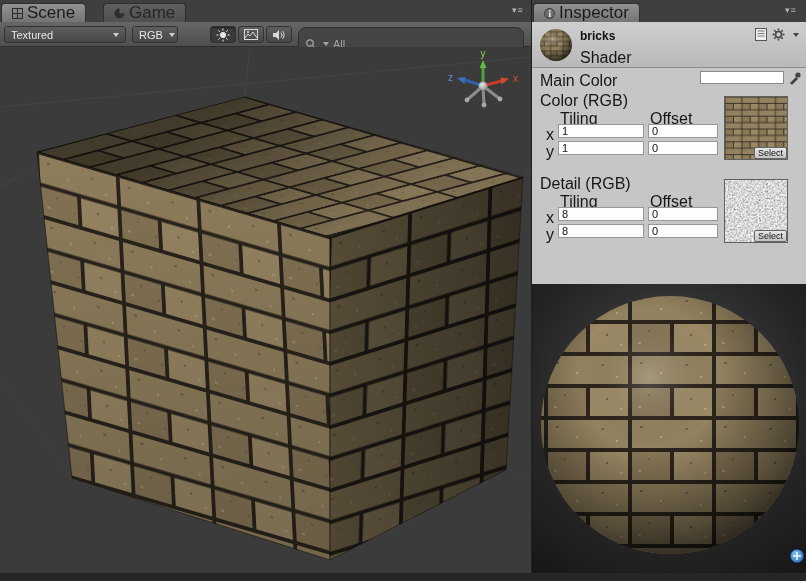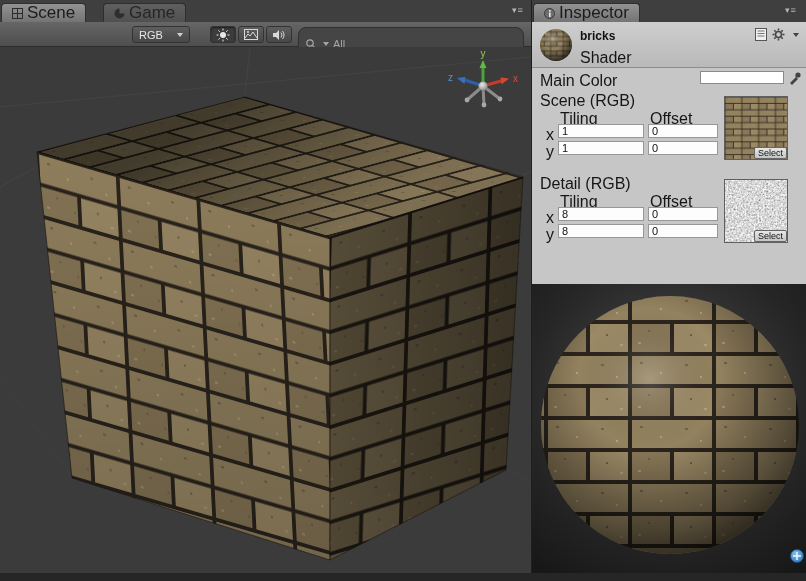--- a/index.html
+++ b/index.html
@@ -94,21 +94,25 @@
       <div class="tab inactive" style="left:103px;">
         <svg width="11" height="11">
           <path d="M5.5,0.5 A5,5 0 1 0 10.5,5.5 L5.5,5.5 Z" fill="#2e2e2e"></path>
         </svg>
         <span>Game</span>
       </div>
       <span class="panel-menu" style="left:512px;">▾≡</span>
     </div>
 
     <div id="toolbar">
-      <div class="ddl" style="left:132px; width:58px;">
+      <div class="ddl" style="left:4px; width:122px;">
+        <span>Textured</span>
+        <span class="caret-dn"></span>
+      </div>
+      <div class="ddl" style="left:132px; width:46px;">
         <span>RGB</span>
         <span class="caret-dn"></span>
       </div>
       <div class="tbtn pressed" style="left:210px;">
         <svg width="14" height="14">
           <circle cx="7" cy="7" r="3" fill="#e8e8e8"></circle>
           <g stroke="#e8e8e8" stroke-width="1">
             <line x1="7" y1="0.5" x2="7" y2="2.5"></line>
               <line x1="7" y1="11.5" x2="7" y2="13.5"></line>
             <line x1="0.5" y1="7" x2="2.5" y2="7"></line>
@@ -313,21 +317,21 @@
 
     <div id="insp-body">
       <span class="lbl" style="left:8px; top:4px;">Main Color</span>
       <div class="swatch"></div>
       <svg class="abs" style="left:256px; top:2px;" width="13" height="15">
         <path d="M2,13 L8,7 L10,9 L4,15 Z" fill="#444"></path>
         <circle cx="10" cy="5" r="2.6" fill="#444"></circle>
         <line x1="8" y1="7" x2="11" y2="4" stroke="#444" stroke-width="2"></line>
       </svg>
 
-      <span class="lbl" style="left:8px; top:24px;">Scene (RGB)</span>
+      <span class="lbl" style="left:8px; top:24px;">Color (RGB)</span>
       <div class="thumb" style="left:192px; top:28px;">
         <svg width="62" height="62">
           <defs>
             <pattern id="pbTh" width="84" height="64" patternUnits="userSpaceOnUse" patternTransform="scale(0.2)">
               <rect width="84" height="64" fill="#2a241c"></rect>
               <rect x="2" y="2" width="80" height="28" fill="#93825f"></rect>
               <rect x="2" y="34" width="38" height="28" fill="#887757"></rect>
               <rect x="44" y="34" width="38" height="28" fill="#9c8a66"></rect>
               <rect x="10" y="8" width="4" height="3" fill="#6e6049"></rect>
                 <rect x="55" y="12" width="4" height="3" fill="#b3a07c"></rect>

